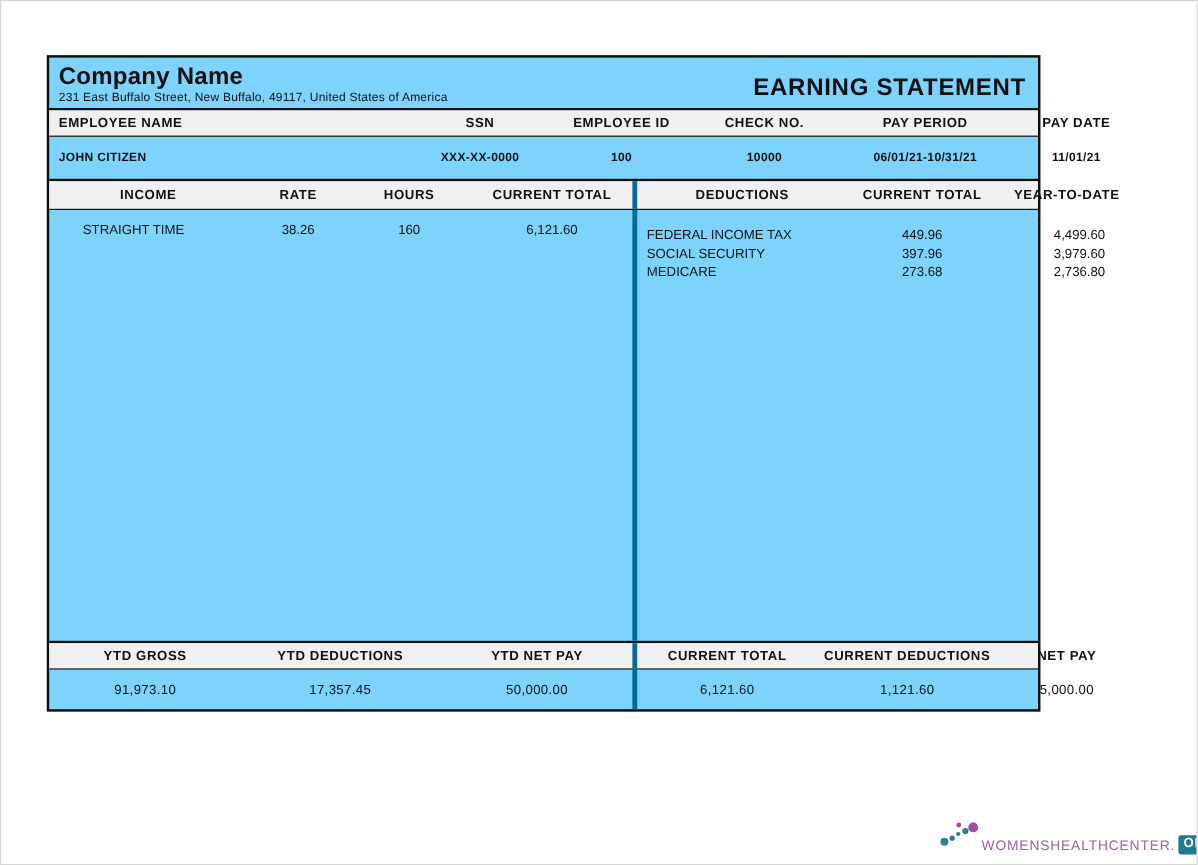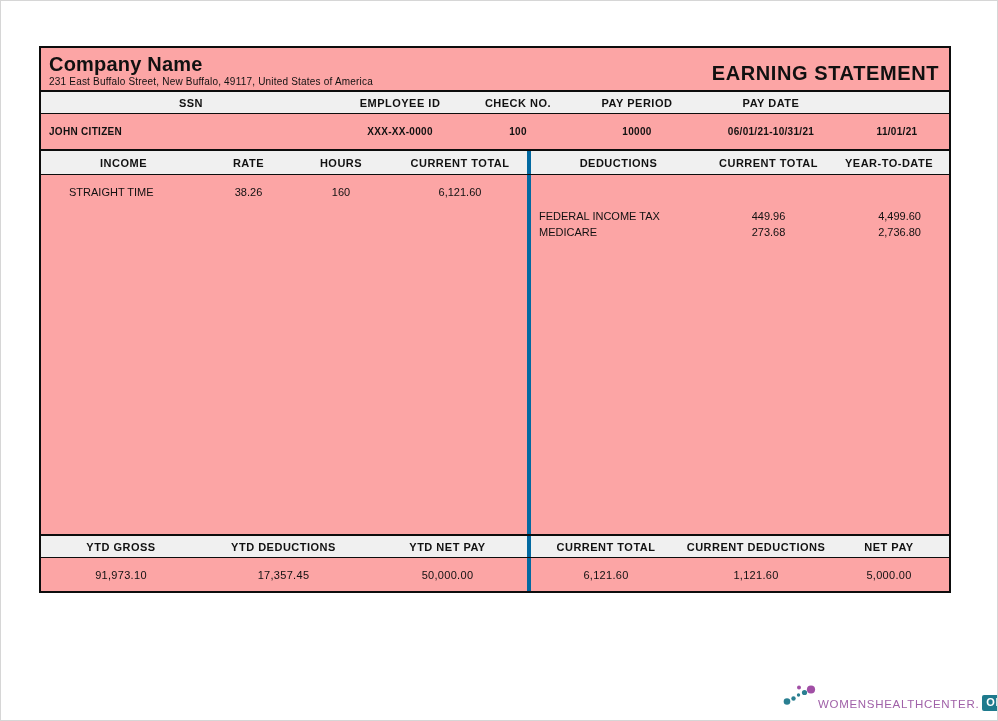--- a/index.html
+++ b/index.html
@@ -1,20 +1,20 @@
 <!DOCTYPE html>
 <html><head>
 <meta charset="utf-8">
 <style>
   html,body{margin:0;padding:0;background:#ffffff;}
   body{font-family:"Liberation Sans","DejaVu Sans",sans-serif;color:#111;}
   .canvas{position:relative;width:998px;height:721px;background:#ffffff;border:1px solid #d6d6d6;box-sizing:border-box;overflow:hidden;}
 
   
-  .statement{position:absolute;left:38px;top:45px;width:912px;height:547px;border:2px solid #0d0d0d;background:#fca5a5;box-sizing:border-box;display:flex;flex-direction:column;}
+  .statement{position:absolute;left:38px;top:45px;width:828px;height:547px;border:2px solid #0d0d0d;background:#7dd3fc;box-sizing:border-box;display:flex;flex-direction:column;}
 
   
   .s-header{display:flex;justify-content:space-between;align-items:flex-start;padding:5px 10px 3px 8px;border-bottom:2px solid #0d0d0d;}
   .company-name{font-size:20px;font-weight:bold;letter-spacing:.2px;line-height:22px;}
   .company-address{font-size:10px;margin-top:1px;letter-spacing:.2px;}
   .doc-title{font-size:20px;font-weight:bold;letter-spacing:.6px;margin-top:9px;}
 
   
   .info-grid{display:grid;grid-template-columns:300px 118px 118px 120px 148px 104px;align-items:center;}
   .info-head{background:#f0f0f0;height:21px;border-bottom:1px solid #0d0d0d;font-size:11px;font-weight:bold;letter-spacing:.5px;}
@@ -26,21 +26,21 @@
   .band{display:flex;}
   .half-left{width:490px;border-right:4px solid #0369a1;box-sizing:border-box;}
   .half-right{flex:1;}
 
   .col-head{background:#f0f0f0;height:23px;border-bottom:1px solid #0d0d0d;font-size:11px;font-weight:bold;letter-spacing:.5px;}
   .grid-income{display:grid;grid-template-columns:165px 85px 100px 138px;align-items:center;height:100%;}
   .grid-ded{display:grid;grid-template-columns:175px 125px 116px;align-items:center;height:100%;}
 
   .s-body{flex:1;border-bottom:2px solid #0d0d0d;font-size:11px;}
   .s-body .half-left{padding-top:9px;}
-  .s-body .half-right{padding-top:14px;margin-top:20px;}
+  .s-body .half-right{padding-top:14px;}
   .income-row{display:grid;grid-template-columns:165px 85px 100px 138px;line-height:16px;}
   .income-row .cell.first{padding-left:28px;}
   .ded-row{display:grid;grid-template-columns:175px 125px 116px;line-height:15.5px;}
   .ded-row .cell.first{padding-left:8px;}
   .ded-row .cell.ytd{text-align:right;padding-right:26px;}
 
   .sum-head{background:#f0f0f0;height:21px;border-bottom:1px solid #0d0d0d;font-size:11px;font-weight:bold;letter-spacing:.5px;}
   .sum-vals{height:33px;font-size:11px;letter-spacing:.3px;}
   .grid-suml{display:grid;grid-template-columns:160px 165px 163px;align-items:center;height:100%;}
   .grid-sumr{display:grid;grid-template-columns:150px 150px 116px;align-items:center;height:100%;}
@@ -60,20 +60,21 @@
 
     <div class="s-header">
       <div>
         <div class="company-name">Company Name</div>
         <div class="company-address">231 East Buffalo Street, New Buffalo, 49117, United States of America</div>
       </div>
       <div class="doc-title">EARNING STATEMENT</div>
     </div>
 
     <div class="info-grid info-head">
+      <div class="cell first">EMPLOYEE NAME</div>
       <div class="cell">SSN</div>
       <div class="cell">EMPLOYEE ID</div>
       <div class="cell">CHECK NO.</div>
       <div class="cell">PAY PERIOD</div>
       <div class="cell">PAY DATE</div>
     </div>
 
     <div class="info-grid info-vals">
       <div class="cell first">JOHN CITIZEN</div>
       <div class="cell">XXX-XX-0000</div>
@@ -104,20 +105,25 @@
           <div class="cell">38.26</div>
           <div class="cell">160</div>
           <div class="cell">6,121.60</div>
         </div>
       </div>
       <div class="half-right">
         <div class="ded-row">
           <div class="cell first">FEDERAL INCOME TAX</div>
           <div class="cell">449.96</div>
           <div class="cell ytd">4,499.60</div>
+        </div>
+        <div class="ded-row">
+          <div class="cell first">SOCIAL SECURITY</div>
+          <div class="cell">397.96</div>
+          <div class="cell ytd">3,979.60</div>
         </div>
         <div class="ded-row">
           <div class="cell first">MEDICARE</div>
           <div class="cell">273.68</div>
           <div class="cell ytd">2,736.80</div>
         </div>
       </div>
     </div>
 
     <div class="band sum-head">

